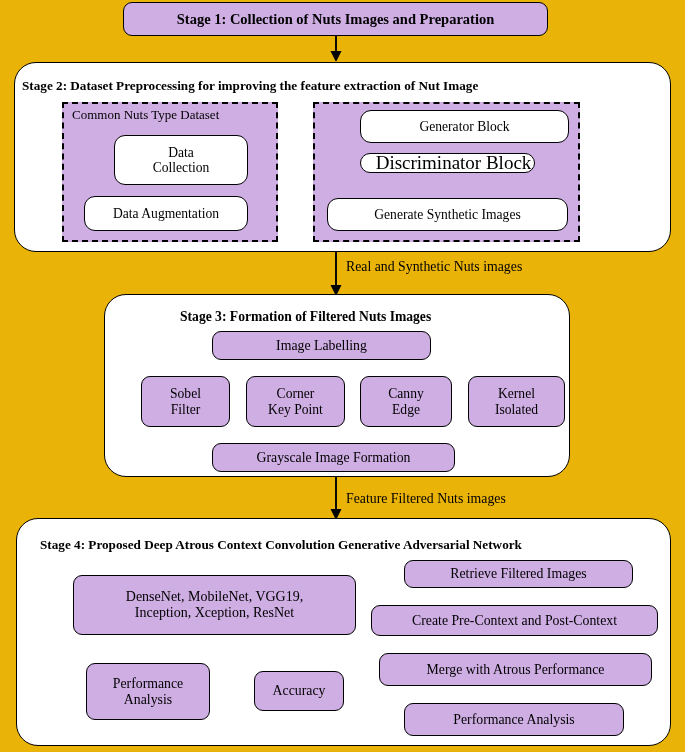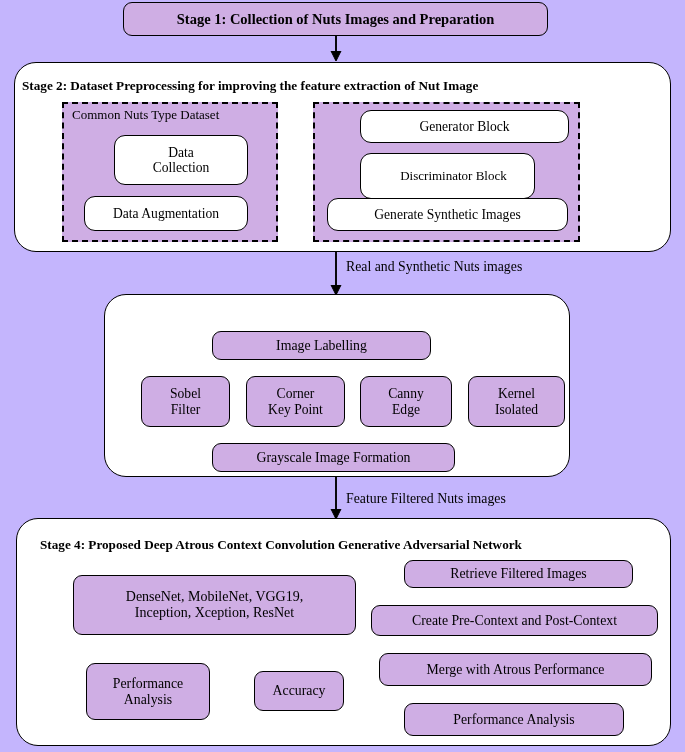--- a/index.html
+++ b/index.html
@@ -4,21 +4,21 @@
 <style>
   html, body {
     margin: 0;
     padding: 0;
     background: #ffffff;
   }
   #canvas {
     position: relative;
     width: 685px;
     height: 752px;
-    background: #c4b5fd;
+    background: #eab308;
     font-family: "Liberation Serif", "DejaVu Serif", serif;
     overflow: hidden;
   }
   svg#wires {
     position: absolute;
     left: 0;
     top: 0;
     width: 685px;
     height: 752px;
     pointer-events: none;
@@ -163,32 +163,33 @@
   <div class="node wnode" style="left:84px; top:196px; width:164px; height:35px; font-size:13.6px;">
     <span>Data Augmentation</span>
   </div>
 
   <div class="dashpanel" style="left:313px; top:102px; width:267px; height:140px;"></div>
 
   <div class="node wnode" style="left:360px; top:110px; width:209px; height:33px; font-size:13.6px;">
     <span>Generator Block</span>
   </div>
 
-  <div class="node wnode" style="left:360px; top:153px; width:175px; height:46px; font-size:13px;padding-left:12px;">
+  <div class="node wnode" style="left:360px; top:153px; width:175px; height:20px; font-size:19px;padding-left:12px;">
     <span>Discriminator Block</span>
   </div>
 
   <div class="node wnode" style="left:327px; top:198px; width:241px; height:33px; font-size:13.6px;">
     <span>Generate Synthetic Images</span>
   </div>
 
   <div class="edgelabel" style="left:346px; top:259px; font-size:13.8px;">Real and Synthetic Nuts images</div>
 
   <div class="stagebox" style="left:104px; top:294px; width:466px; height:183px;"></div>
 
+  <div class="stagetitle" style="left:180px; top:309px; font-size:13.6px;">Stage 3: Formation of Filtered Nuts Images</div>
 
   <div class="node pnode" style="left:212px; top:331px; width:219px; height:29px; font-size:13.8px;">
     <span>Image Labelling</span>
   </div>
 
   <div class="node pnode ln2" style="left:125px; top:376px; width:89px; height:51px; font-size:13.6px;">
     <span style="white-space:pre-line;">Sobel
 Filter</span>
   </div>
 

